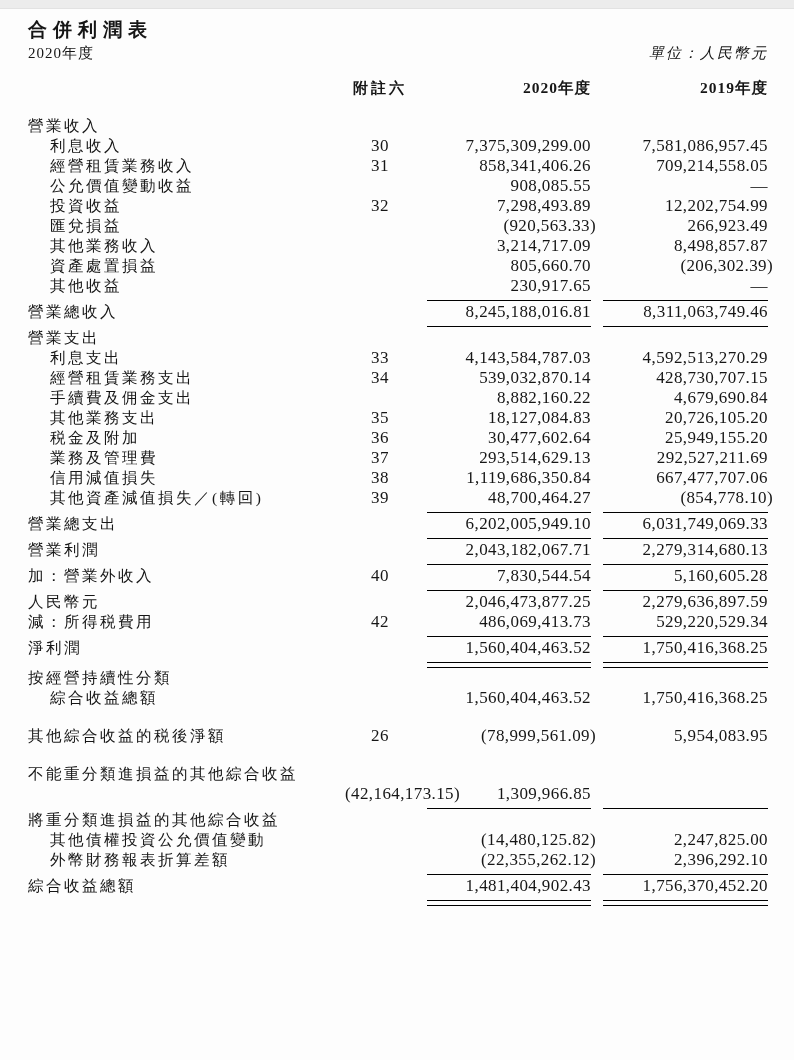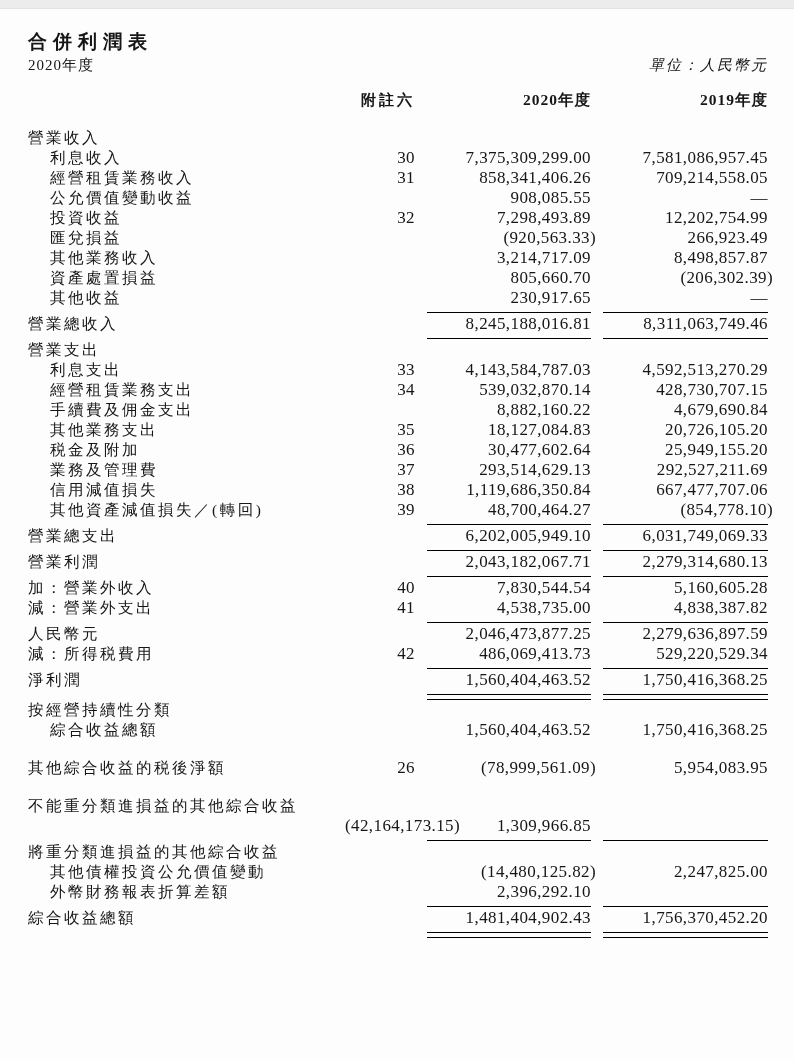--- a/index.html
+++ b/index.html
@@ -9,21 +9,21 @@
     overflow: hidden;
     background: #fdfdfd;
     color: #161616;
     font-family: "Liberation Serif", "DejaVu Serif", serif;
   }
   .topstrip {
     height: 9px;
     background: #ececec;
     border-bottom: 1px solid #e2e2e2;
   }
-  .page { padding: 20px 26px 0 28px; }
+  .page { padding: 8px 26px 0 28px; }
 
   .title {
     font-size: 19px;
     font-weight: bold;
     letter-spacing: 6px;
     line-height: 25px;
   }
   .subrow {
     display: flex;
     justify-content: space-between;
@@ -41,21 +41,21 @@
     column-gap: 12px;
     align-items: baseline;
     line-height: 20px;
     min-height: 20px;
   }
   .colhead { margin-top: 15px; font-weight: bold; }
   .colhead .c-note { font-size: 15px; letter-spacing: 3px; }
   .colhead .c-v { font-size: 15.5px; letter-spacing: 1px; }
 
   .c-label { font-size: 15.5px; letter-spacing: 2.5px; white-space: nowrap; }
-  .c-note { text-align: right; }
+  .c-note { text-align: center; }
   .c-v { text-align: right; }
   .num { font-size: 17px; letter-spacing: 0.4px; white-space: nowrap; font-family: "Liberation Serif", "DejaVu Serif", serif; }
   .neg { margin-right: -5px; }
   .ind .c-label { padding-left: 22px; }
 
   .section, .total, .gap { margin-top: 18px; }
 
   .rulerow {
     min-height: 0;
     line-height: 0;
@@ -241,26 +241,20 @@
         <div class="c-note"></div>
         <div class="c-v line single"></div>
         <div class="c-v line single"></div>
       </div>
       <div class="row item gap">
         <div class="c-label">加：營業外收入</div>
         <div class="c-note num">40</div>
         <div class="c-v num">7,830,544.54</div>
         <div class="c-v num">5,160,605.28</div>
       </div>
-      <div class="row item">
-        <div class="c-label">減：營業外支出</div>
-        <div class="c-note num">41</div>
-        <div class="c-v num">4,538,735.00</div>
-        <div class="c-v num">4,838,387.82</div>
-      </div>
       <div class="row rulerow">
         <div class="c-label"></div>
         <div class="c-note"></div>
         <div class="c-v line single"></div>
         <div class="c-v line single"></div>
       </div>
       <div class="row total">
         <div class="c-label">人民幣元</div>
         <div class="c-note num"></div>
         <div class="c-v num">2,046,473,877.25</div>
@@ -333,20 +327,21 @@
       </div>
       <div class="row item ind">
         <div class="c-label">其他債權投資公允價值變動</div>
         <div class="c-note num"></div>
         <div class="c-v num neg">(14,480,125.82)</div>
         <div class="c-v num">2,247,825.00</div>
       </div>
       <div class="row item ind">
         <div class="c-label">外幣財務報表折算差額</div>
         <div class="c-note num"></div>
+        <div class="c-v num neg">(22,355,262.12)</div>
         <div class="c-v num">2,396,292.10</div>
       </div>
       <div class="row rulerow">
         <div class="c-label"></div>
         <div class="c-note"></div>
         <div class="c-v line single"></div>
         <div class="c-v line single"></div>
       </div>
       <div class="row total">
         <div class="c-label">綜合收益總額</div>

